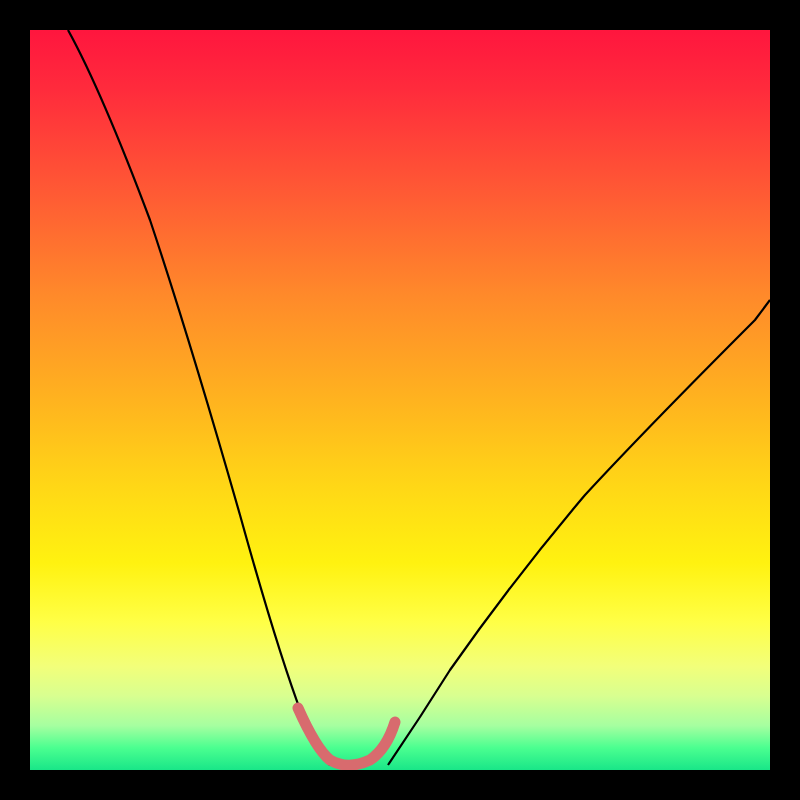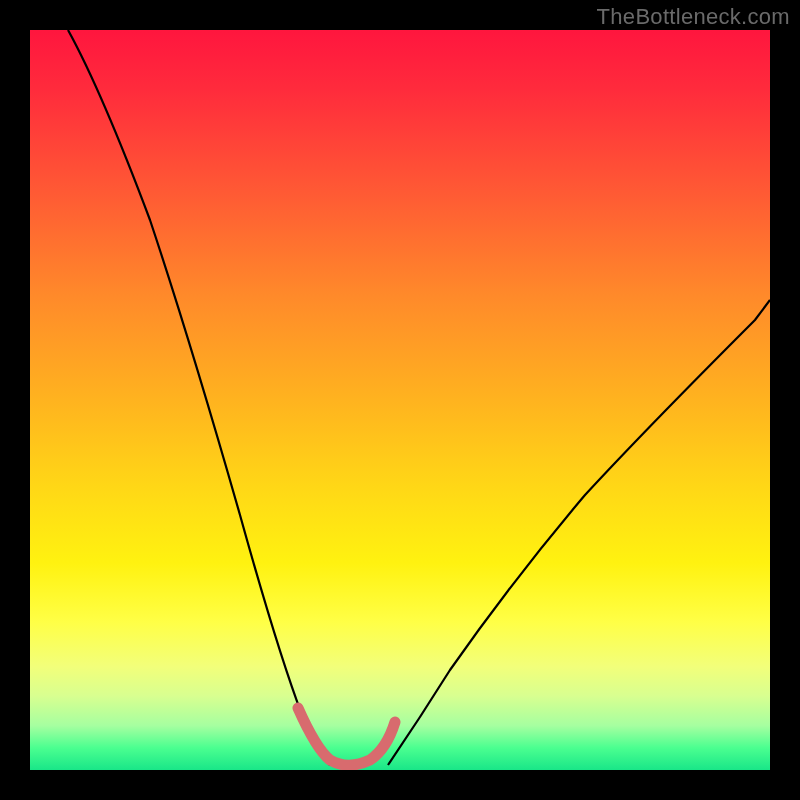--- a/index.html
+++ b/index.html
@@ -60,21 +60,20 @@
     inset: 0;
     width: 100%;
     height: 100%;
   }
 </style>
 </head>
 <body>
 
 <div class="frame">
 
-  <div class="watermark">TheBottleneck.com</div>
 
   <div class="plot-area">
     <div class="gradient"></div>
 
     <svg class="curves" viewBox="0 0 740 740" preserveAspectRatio="none">
 
       <path d="M 38 0
                C 60 40, 90 110, 120 190
                C 150 280, 180 380, 210 485
                C 235 575, 255 640, 272 685

